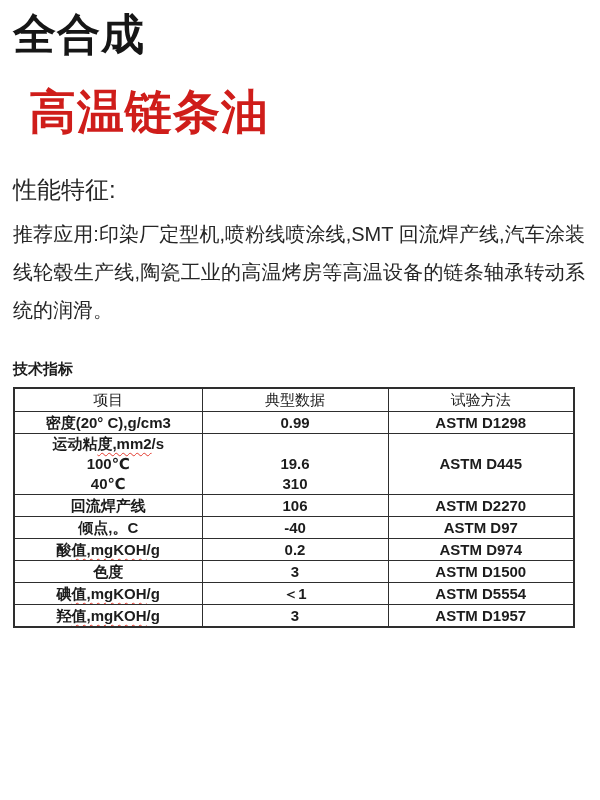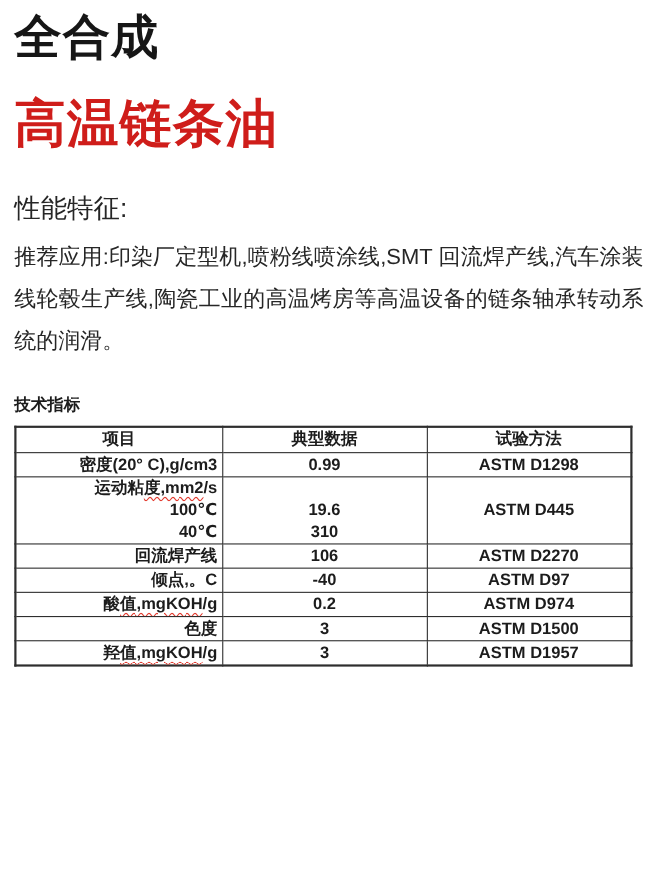--- a/index.html
+++ b/index.html
@@ -18,21 +18,21 @@
     color: #161616;
     line-height: 1.15;
     margin: 6px 0 0 0;
     letter-spacing: 1px;
   }
   .product-title {
     font-size: 47px;
     font-weight: 700;
     color: #cf1d1a;
     line-height: 1.1;
-    margin: 27px 0 0 0;
+    margin: 27px 0 0 16px;
     letter-spacing: 1px;
   }
 
   .perf-heading {
     font-size: 24px;
     margin: 33px 0 0 0;
     line-height: 38px;
     color: #262626;
   }
   .body-text {
@@ -64,25 +64,25 @@
   }
   table.spec th, table.spec td {
     border: 1px solid #2e2e2e;
     padding: 0 4px;
     height: 21px;
     line-height: 20px;
     vertical-align: middle;
     overflow: hidden;
     white-space: nowrap;
   }
-  table.spec th { text-align: center; height: 22px; font-weight: 700; }
+  table.spec th { text-align: center; height: 22px; font-weight: 400; }
   col.c1 { width: 188px; }
   col.c2 { width: 186px; }
   col.c3 { width: 186px; }
-  td.item { text-align: right; }
+  td.item { text-align: center; }
   td.value, td.method { text-align: center; }
   td .line { height: 20px; line-height: 20px; }
   .sq {
     text-decoration-line: underline;
     text-decoration-style: wavy;
     text-decoration-color: #e23a2e;
     text-decoration-thickness: 1px;
     text-underline-offset: 3px;
   }
 </style>
@@ -148,20 +148,25 @@
           <td class="item">酸<span class="sq">值,mgKOH</span>/g</td>
           <td class="value">0.2</td>
           <td class="method">ASTM D974</td>
         </tr>
         <tr>
           <td class="item">色度</td>
           <td class="value">3</td>
           <td class="method">ASTM D1500</td>
         </tr>
         <tr>
+          <td class="item">碘<span class="sq">值,mgKOH</span>/g</td>
+          <td class="value">＜1</td>
+          <td class="method">ASTM D5554</td>
+        </tr>
+        <tr>
           <td class="item">羟<span class="sq">值,mgKOH</span>/g</td>
           <td class="value">3</td>
           <td class="method">ASTM D1957</td>
         </tr>
       </tbody>
   </table>
 
 </div>
 
 </body></html>

